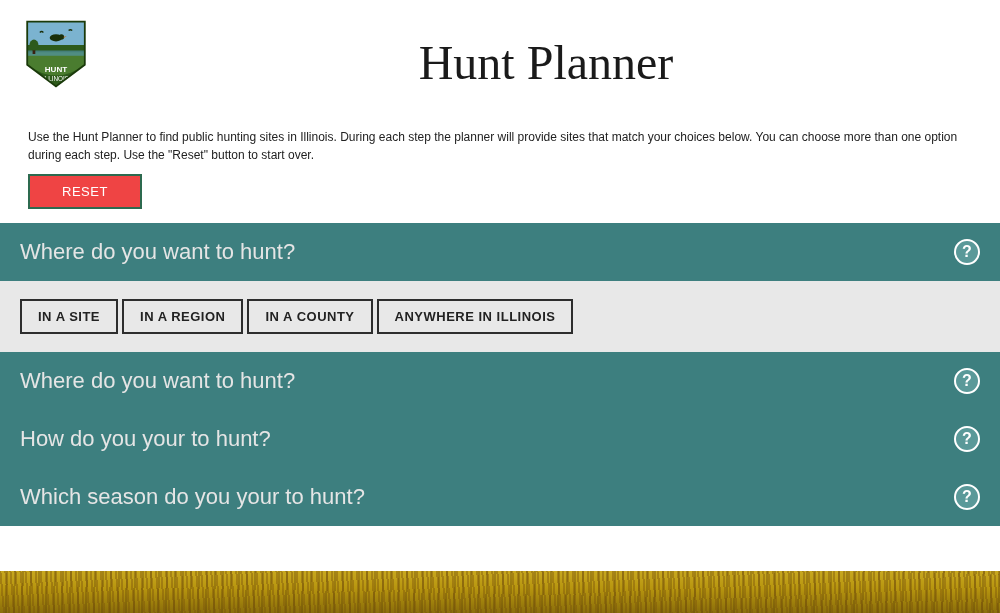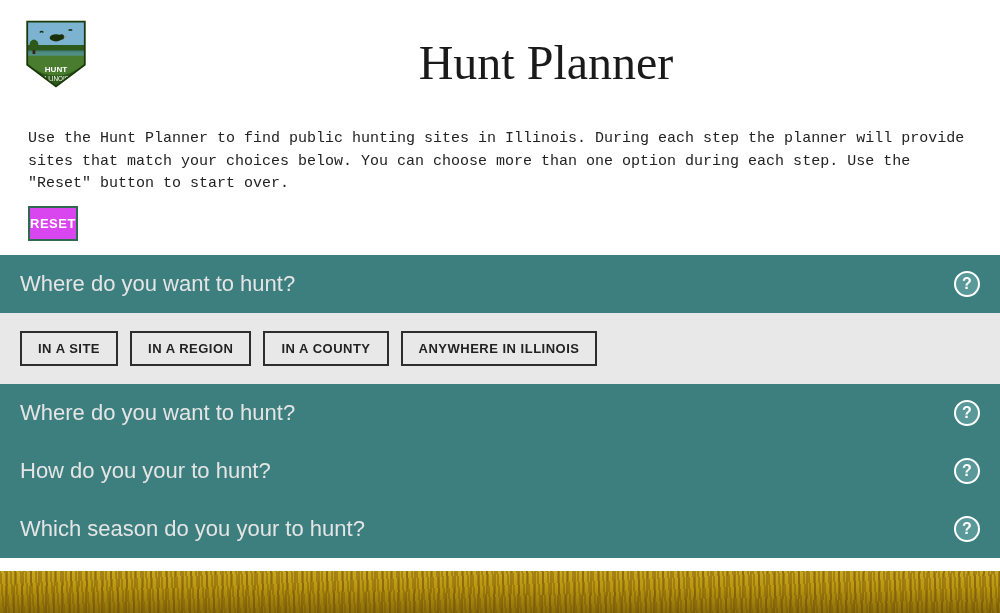--- a/index.html
+++ b/index.html
@@ -32,37 +32,37 @@
       font-family: Georgia, serif;
       text-align: center;
       flex: 1;
     }
 
     
     .description-section {
       padding: 28px 28px 14px 28px;
     }
     .description-text {
-      font-size: 15px;
+      font-size: 12px;
       line-height: 1.5;
       color: #222;
-      font-family: Liberation Mono, monospace;
+      font-family: Liberation Sans, sans-serif;
       max-width: 960px;
     }
 
     
     .reset-btn {
       display: inline-block;
       margin: 10px 0 0 0;
-      padding: 8px 0;
-      background: #d946ef;
+      padding: 8px 32px;
+      background: #ef4444;
       color: #fff;
       font-family: Arial, sans-serif;
       font-size: 13px;
-      font-weight: bold;
+      font-weight: normal;
       letter-spacing: 0.5px;
       border: 2px solid #2d6a4f;
       cursor: pointer;
       text-transform: uppercase;
     }
 
     
     .section-row {
       width: 100%;
       background: #3d7f7f;
@@ -93,21 +93,21 @@
       font-family: Arial, sans-serif;
       flex-shrink: 0;
       border: 2px solid #fff;
     }
 
     
     .options-panel {
       background: #e8e8e8;
       padding: 18px 20px;
       display: flex;
-      gap: 12px;
+      gap: 4px;
       flex-wrap: wrap;
     }
     .option-btn {
       padding: 8px 16px;
       border: 2px solid #2d2d2d;
       background: transparent;
       font-family: Arial, sans-serif;
       font-size: 13px;
       font-weight: bold;
       letter-spacing: 0.5px;

